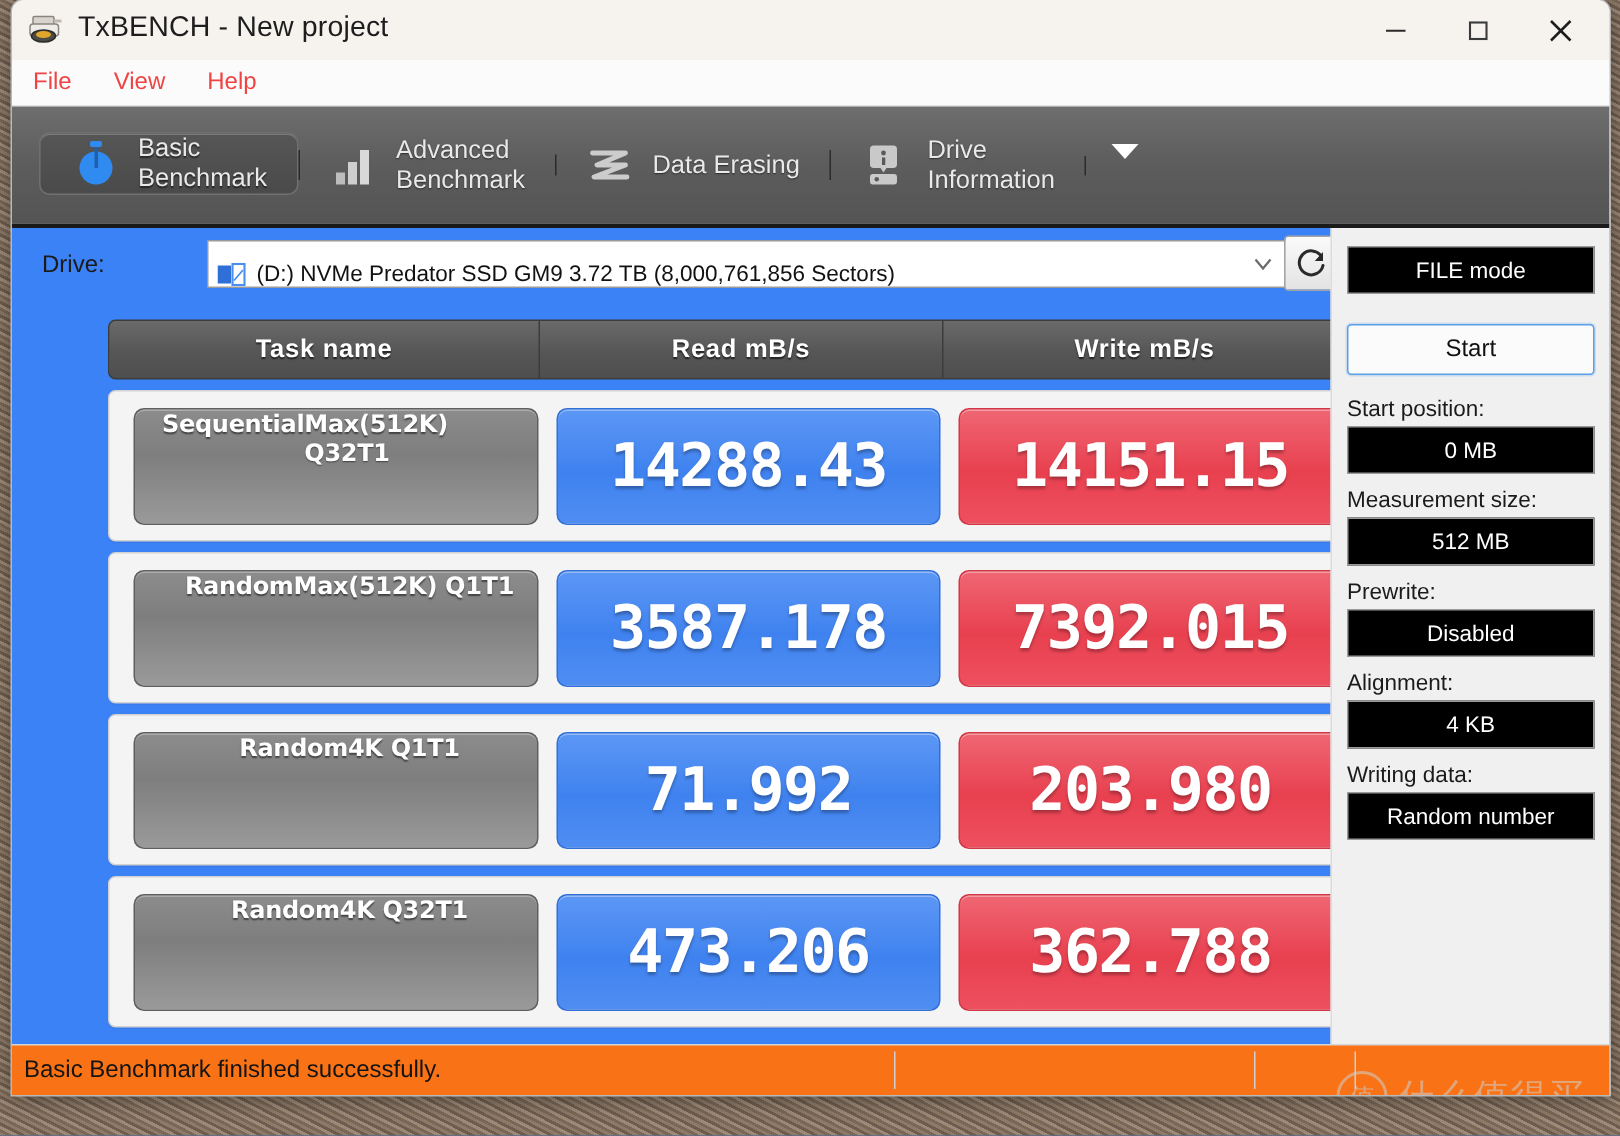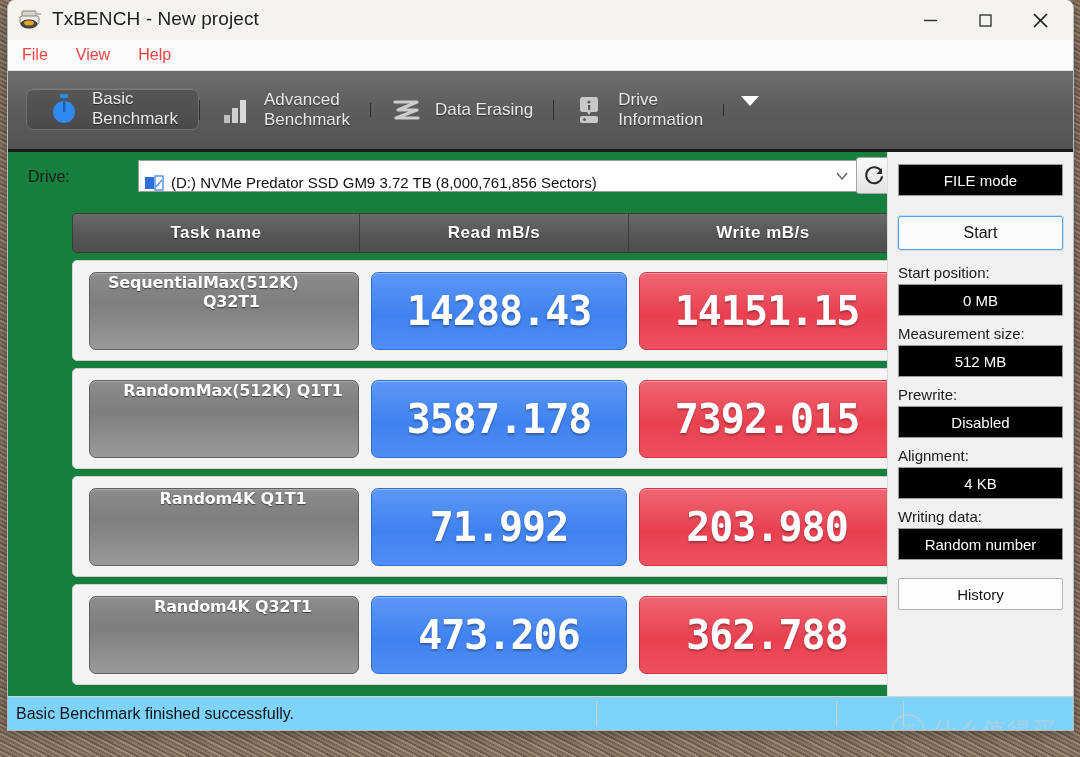--- a/index.html
+++ b/index.html
@@ -80,21 +80,21 @@
   }
   .tab-label small{display:block;font-size:17px;}
   .tab-icon{width:34px;height:34px;flex:0 0 34px;display:block;}
   #tab-overflow{
     display:flex;align-items:flex-end;padding:0 0 14px 16px;position:relative;
   }
   #tab-overflow::before{
     content:"";position:absolute;left:0;top:10px;bottom:10px;width:1px;background:#2b2b2b;
   }
   
-  #content{position:relative;height:579px;background:#15803d;}
+  #content{position:relative;height:579px;background:#3b82f6;}
   
   #drive-row{
     position:absolute;left:0;top:0;right:0;height:52px;
   }
   #drive-label{
     position:absolute;left:20px;top:16px;font-size:16px;color:#1b1b1b;
   }
   #drive-select{
     position:absolute;left:130px;top:8px;width:706px;height:30px;
     background:#fff;border:1px solid #9a9a9a;
@@ -187,21 +187,21 @@
     background:#fbfbfb;border:1px solid #5aa0e6;border-radius:3px;
     display:flex;align-items:center;justify-content:center;
     font-size:16px;color:#111;
     box-shadow:0 0 0 1px rgba(90,160,230,.25);
   }
   #filemode{margin-top:12px;}
   .gap{height:9px;}
   
   #statusbar{
     position:absolute;left:0;bottom:0;width:1065px;height:33px;
-    background:#7dd3fc;border-top:1px solid #d6d6d6;
+    background:#f97316;border-top:1px solid #d6d6d6;
     display:flex;align-items:center;
   }
   #status-text{
     font-size:16px;color:#141414;padding-left:8px;white-space:nowrap;
   }
   .status-sep{
     position:absolute;top:4px;bottom:4px;width:1px;background:#cfcfcf;
   }
   #wm-wrap{
     position:absolute;right:16px;top:714px;
@@ -431,21 +431,20 @@
       <div class="lcd">Disabled</div>
 
       <div class="side-label">Alignment:</div>
       <div class="lcd">4 KB</div>
 
       <div class="side-label">Writing data:</div>
       <div class="lcd">Random number</div>
 
       <div class="gap"></div>
       <div class="gap"></div>
-      <div class="wbutton">History</div>
     </div>
   </div>
 
   <div id="statusbar">
     <span id="status-text">Basic Benchmark finished successfully.</span>
     <span class="status-sep" style="left:588px"></span>
     <span class="status-sep" style="left:828px"></span>
     <span class="status-sep" style="left:895px"></span>
   </div>
 

